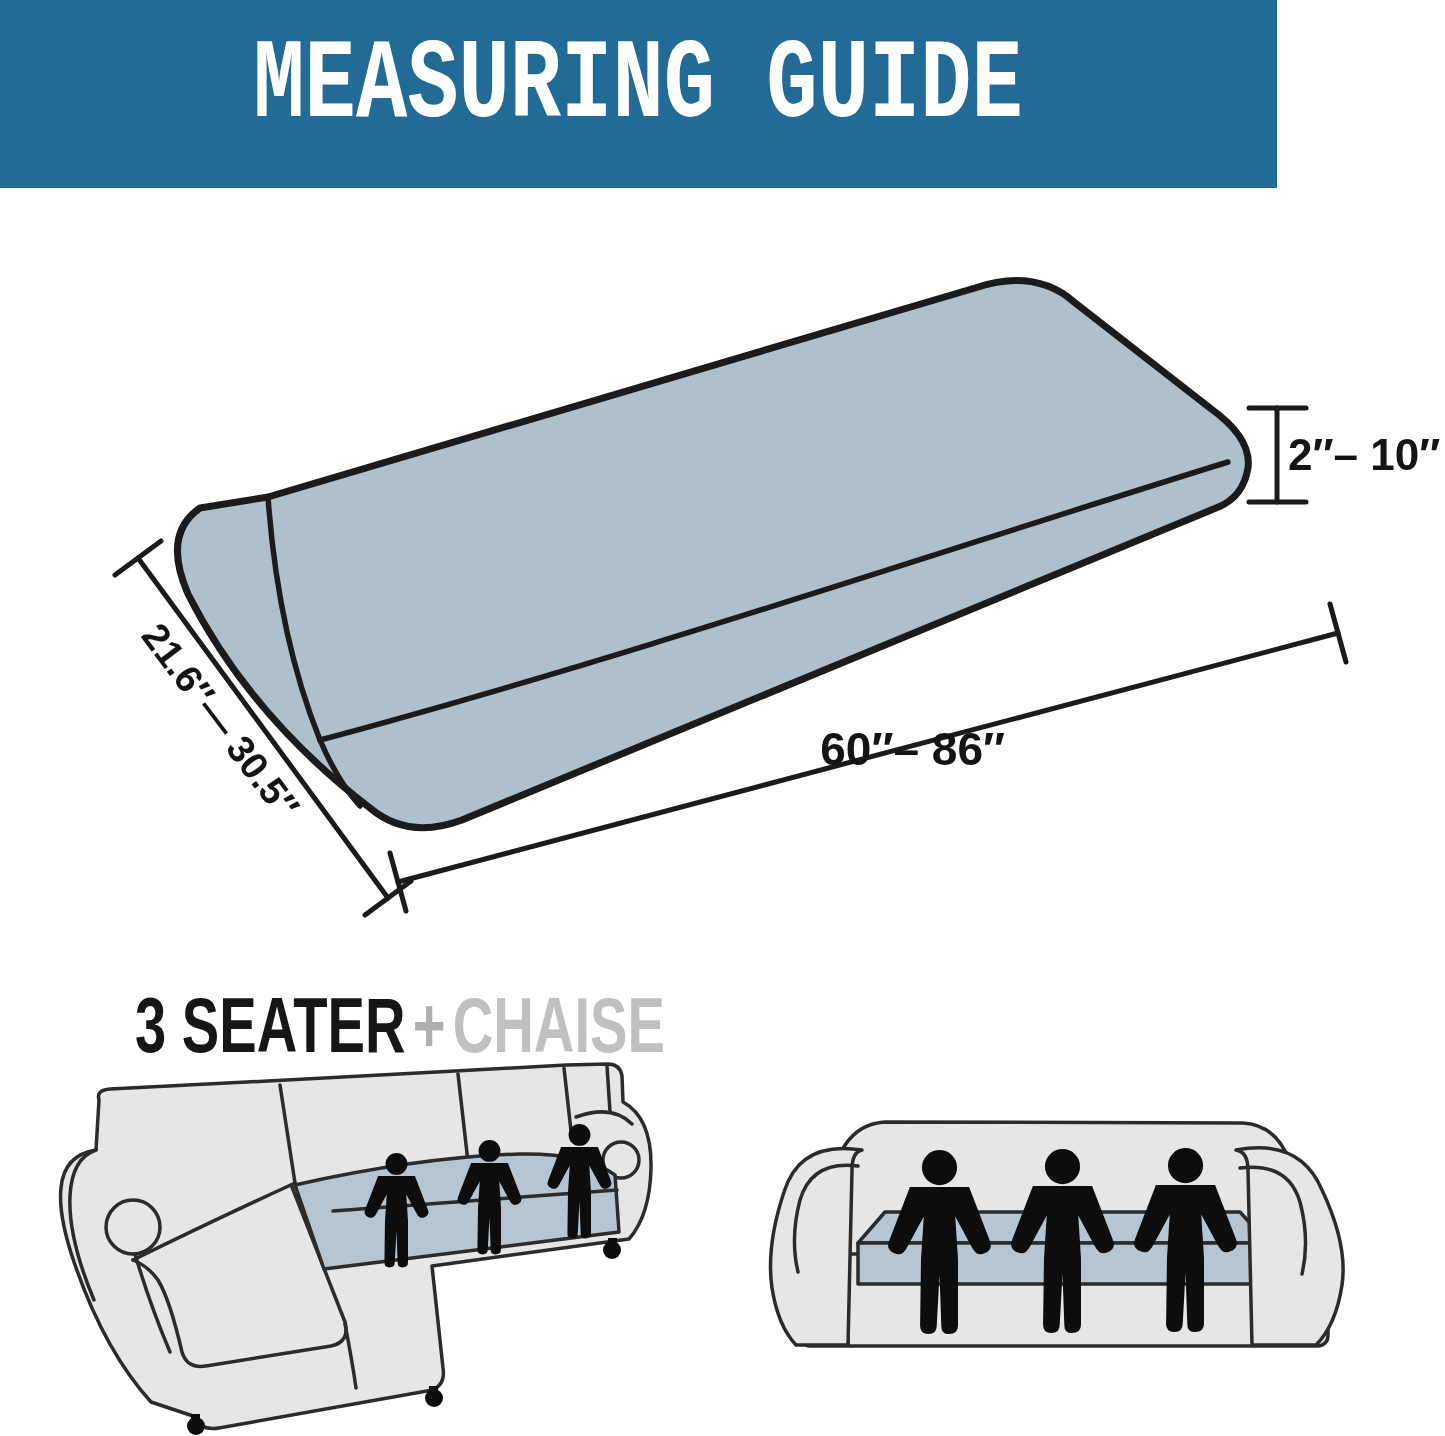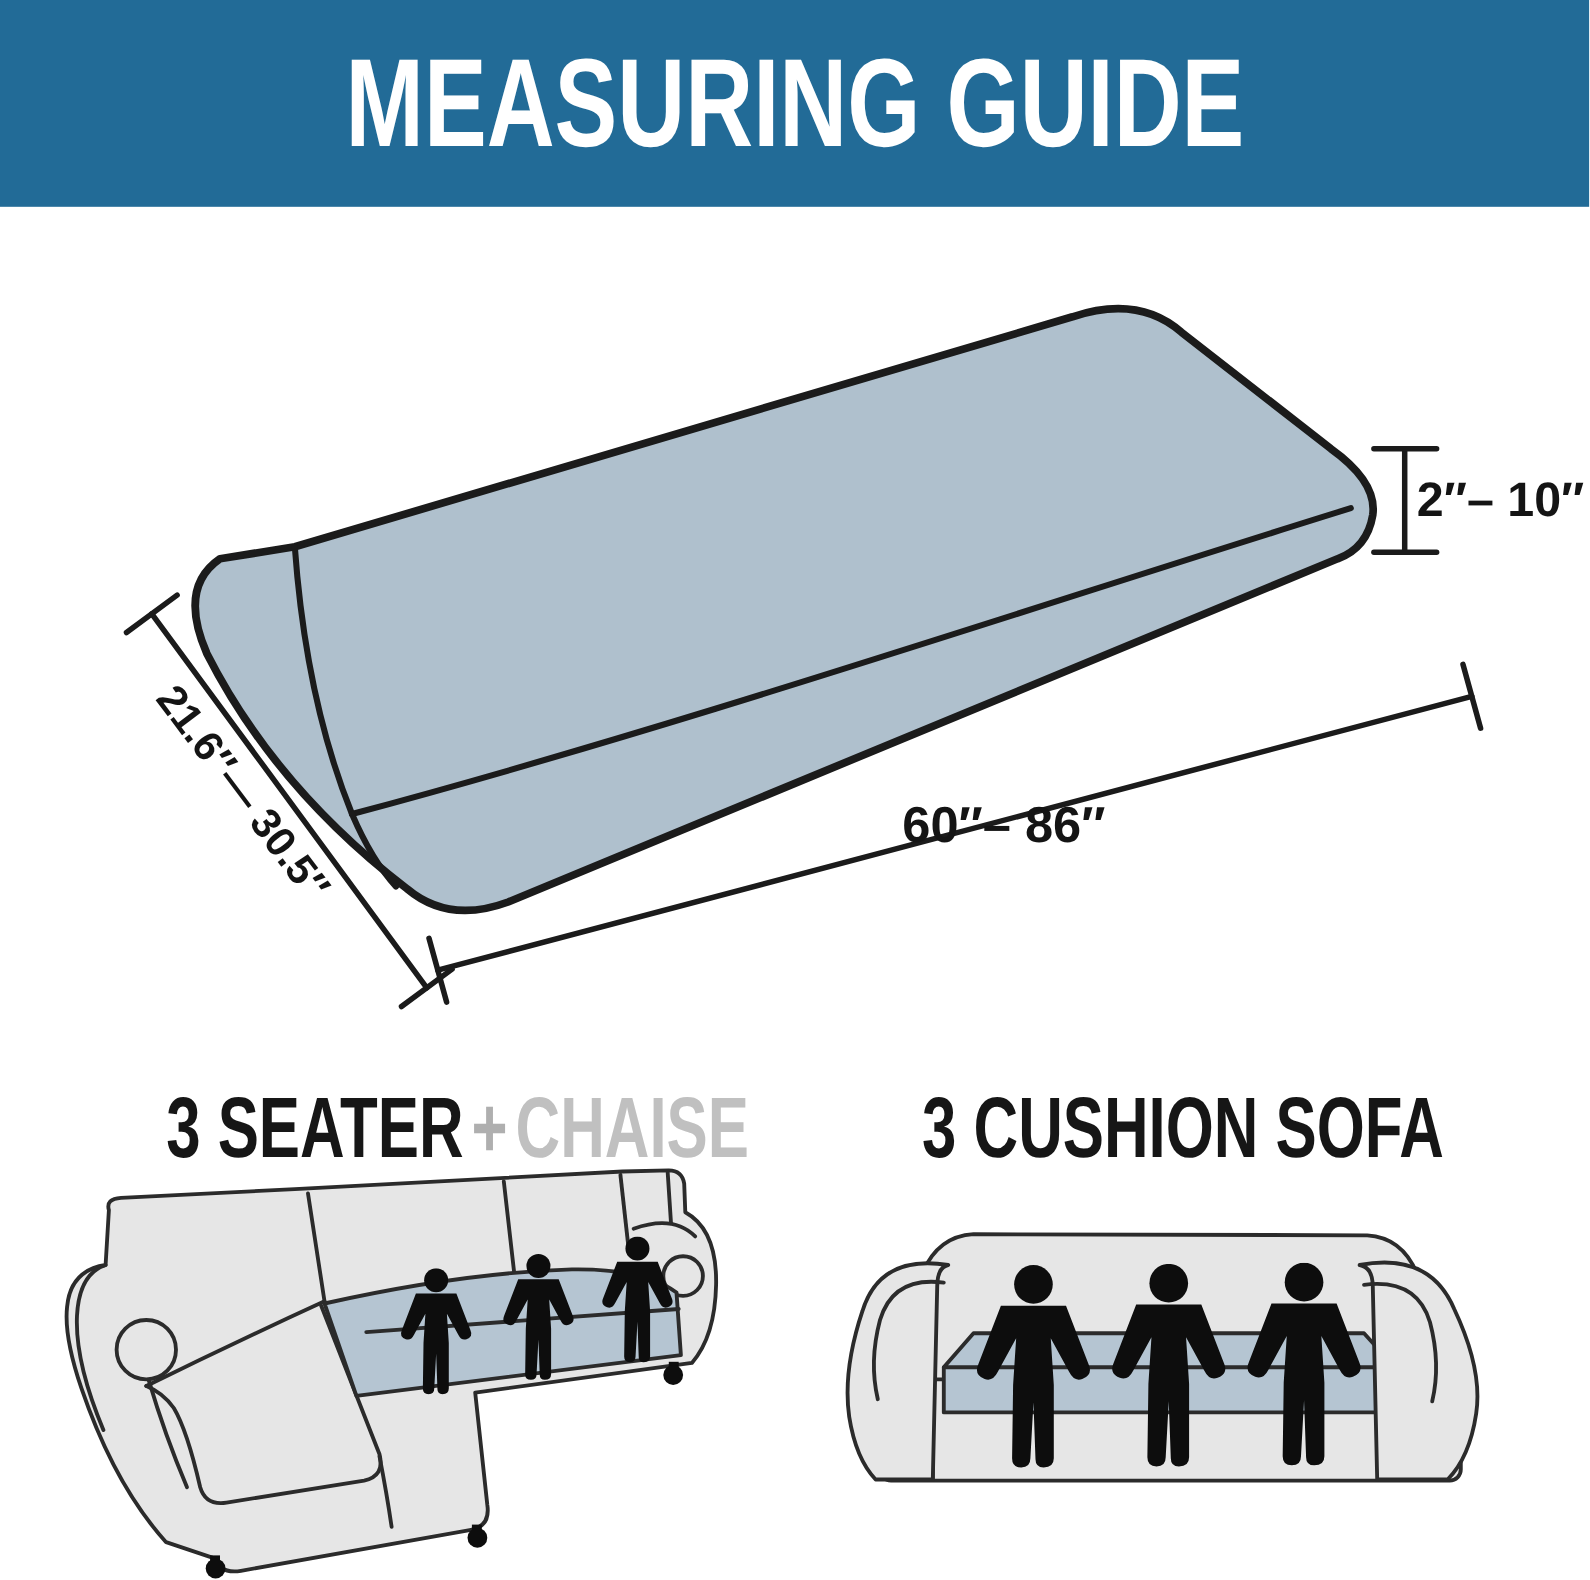--- a/index.html
+++ b/index.html
@@ -2,23 +2,23 @@
 <html style="--banner-bg: #226B97; --banner-text: #FFFFFF; --cushion-fill: #AFC0CD; --outline: #1B1B1B; --sofa-fill: #E6E6E6; --sofa-outline: #2B2B2B; --seat-blue: #B5C5D2; --muted-heading: #C0C0C0; --plus-sign: #AFAFAF; --person: #0D0D0D;"><head>
 <meta charset="utf-8">
 <style>
   html,body{margin:0;padding:0;background:#ffffff;}
   .canvas{
     position:relative;width:1445px;height:1436px;overflow:hidden;background:#ffffff;
     font-family:"Liberation Sans", sans-serif;
   }
   
   .banner{
-    position:absolute;top:0;left:0;width:1445px;height:188px;
+    position:absolute;top:0;left:0;width:1277px;height:188px;
     background:var(--banner-bg,#226B97);
-    display:flex;align-items:center;justify-content:center;
+    display:flex;align-items:flex-start;justify-content:center;font-family:Liberation Mono, monospace;
   }
   .banner-title{
     margin:0;color:var(--banner-text,#fff);
     font-size:114px;font-weight:700;letter-spacing:0px;white-space:nowrap;
     transform:scaleX(0.75);transform-origin:center;
   }
   
   .art{position:absolute;left:0;top:0;width:1445px;height:1436px;}
   .cushion-body{fill:var(--cushion-fill,#AFC0CD);stroke:var(--outline,#1B1B1B);stroke-width:7;stroke-linejoin:round;}
   .cushion-line{fill:none;stroke:var(--outline,#1B1B1B);stroke-width:5.5;stroke-linecap:round;stroke-linejoin:round;}
@@ -32,21 +32,21 @@
   .dim-label{position:absolute;font-weight:700;color:#141414;white-space:nowrap;}
   .dim-height{left:1288px;top:430px;font-size:44px;}
   .dim-length{left:795px;top:722px;width:210px;text-align:right;font-size:46px;}
   .dim-depth{left:95px;top:700px;width:250px;text-align:center;font-size:38px;transform:rotate(53deg);}
   
   .section-heading{
     position:absolute;top:980px;font-size:78px;font-weight:700;color:#161616;
     white-space:nowrap;text-align:center;
   }
   .section-heading .condensed{display:inline-block;transform:scaleX(0.72);transform-origin:center;}
-  .heading-left{left:48px;width:700px;text-decoration:underline;}
+  .heading-left{left:32px;width:700px;text-decoration:underline;}
   .heading-right{left:725px;width:700px;}
   .plus{color:var(--plus-sign,#AFAFAF);margin:0 10px;}
   .muted{color:var(--muted-heading,#BFBFBF);}
   .banner-condensed{display:inline-block;transform:scaleX(0.75);transform-origin:center;}
 </style>
 </head>
 <body>
 
 <div class="canvas">
 
@@ -172,17 +172,14 @@
 
   <div class="dim-label dim-height">2″– 10″</div>
   <div class="dim-label dim-length">60″– 86″</div>
   <div class="dim-label dim-depth">21.6″— 30.5″</div>
 
   <div class="section-heading heading-left">
     <span class="condensed">
       <span>3 SEATER</span><span class="plus">+</span><span class="muted">CHAISE</span>
     </span>
   </div>
-  <div class="section-heading heading-right">
-    <span class="condensed">3 CUSHION SOFA</span>
-  </div>
 
 </div>
 
 </body></html>

